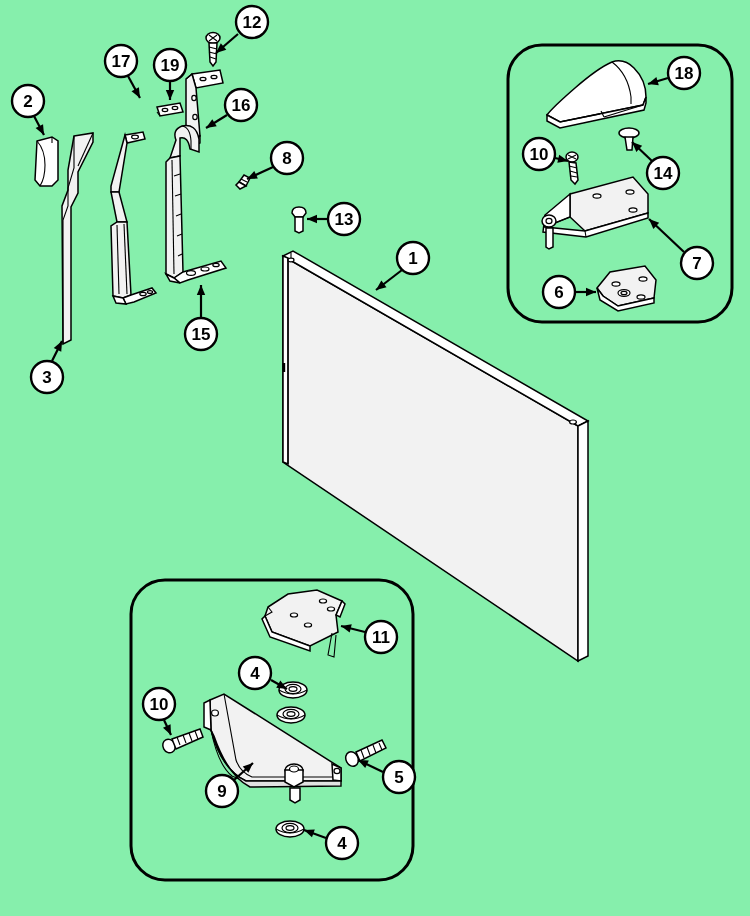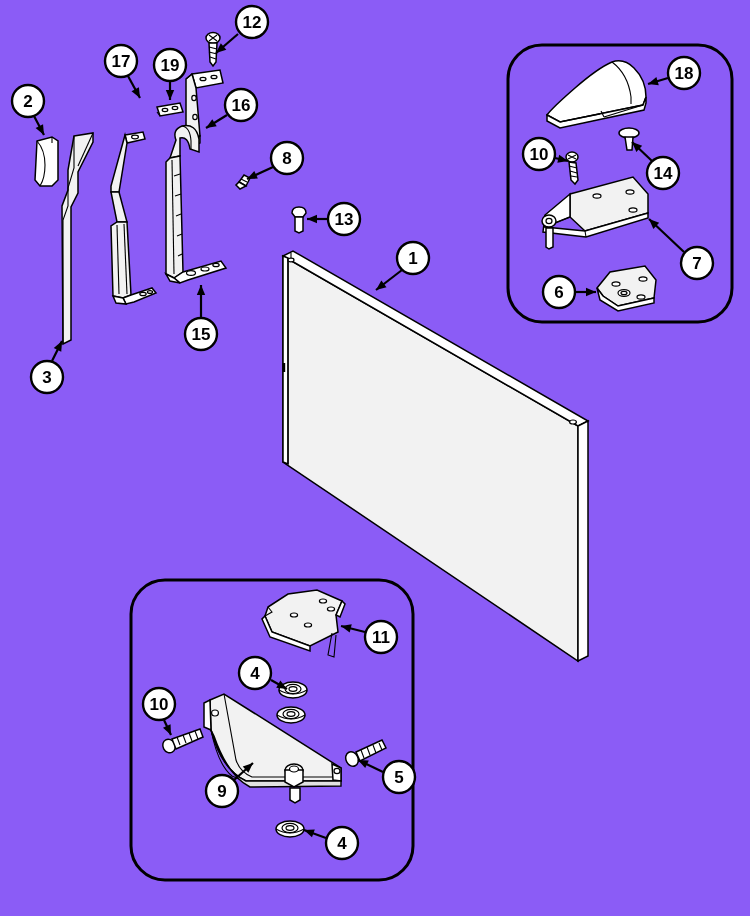--- a/index.html
+++ b/index.html
@@ -4,21 +4,21 @@
 <style>
   html, body {
     margin: 0;
     padding: 0;
     background: #ffffff;
   }
   #diagram-root {
     position: relative;
     width: 750px;
     height: 916px;
-    background: #8b5cf6;
+    background: #86efac;
     font-family: "Liberation Sans", sans-serif;
     overflow: hidden;
   }
   #diagram-svg {
     position: absolute;
     top: 0;
     left: 0;
     width: 750px;
     height: 916px;
   }

